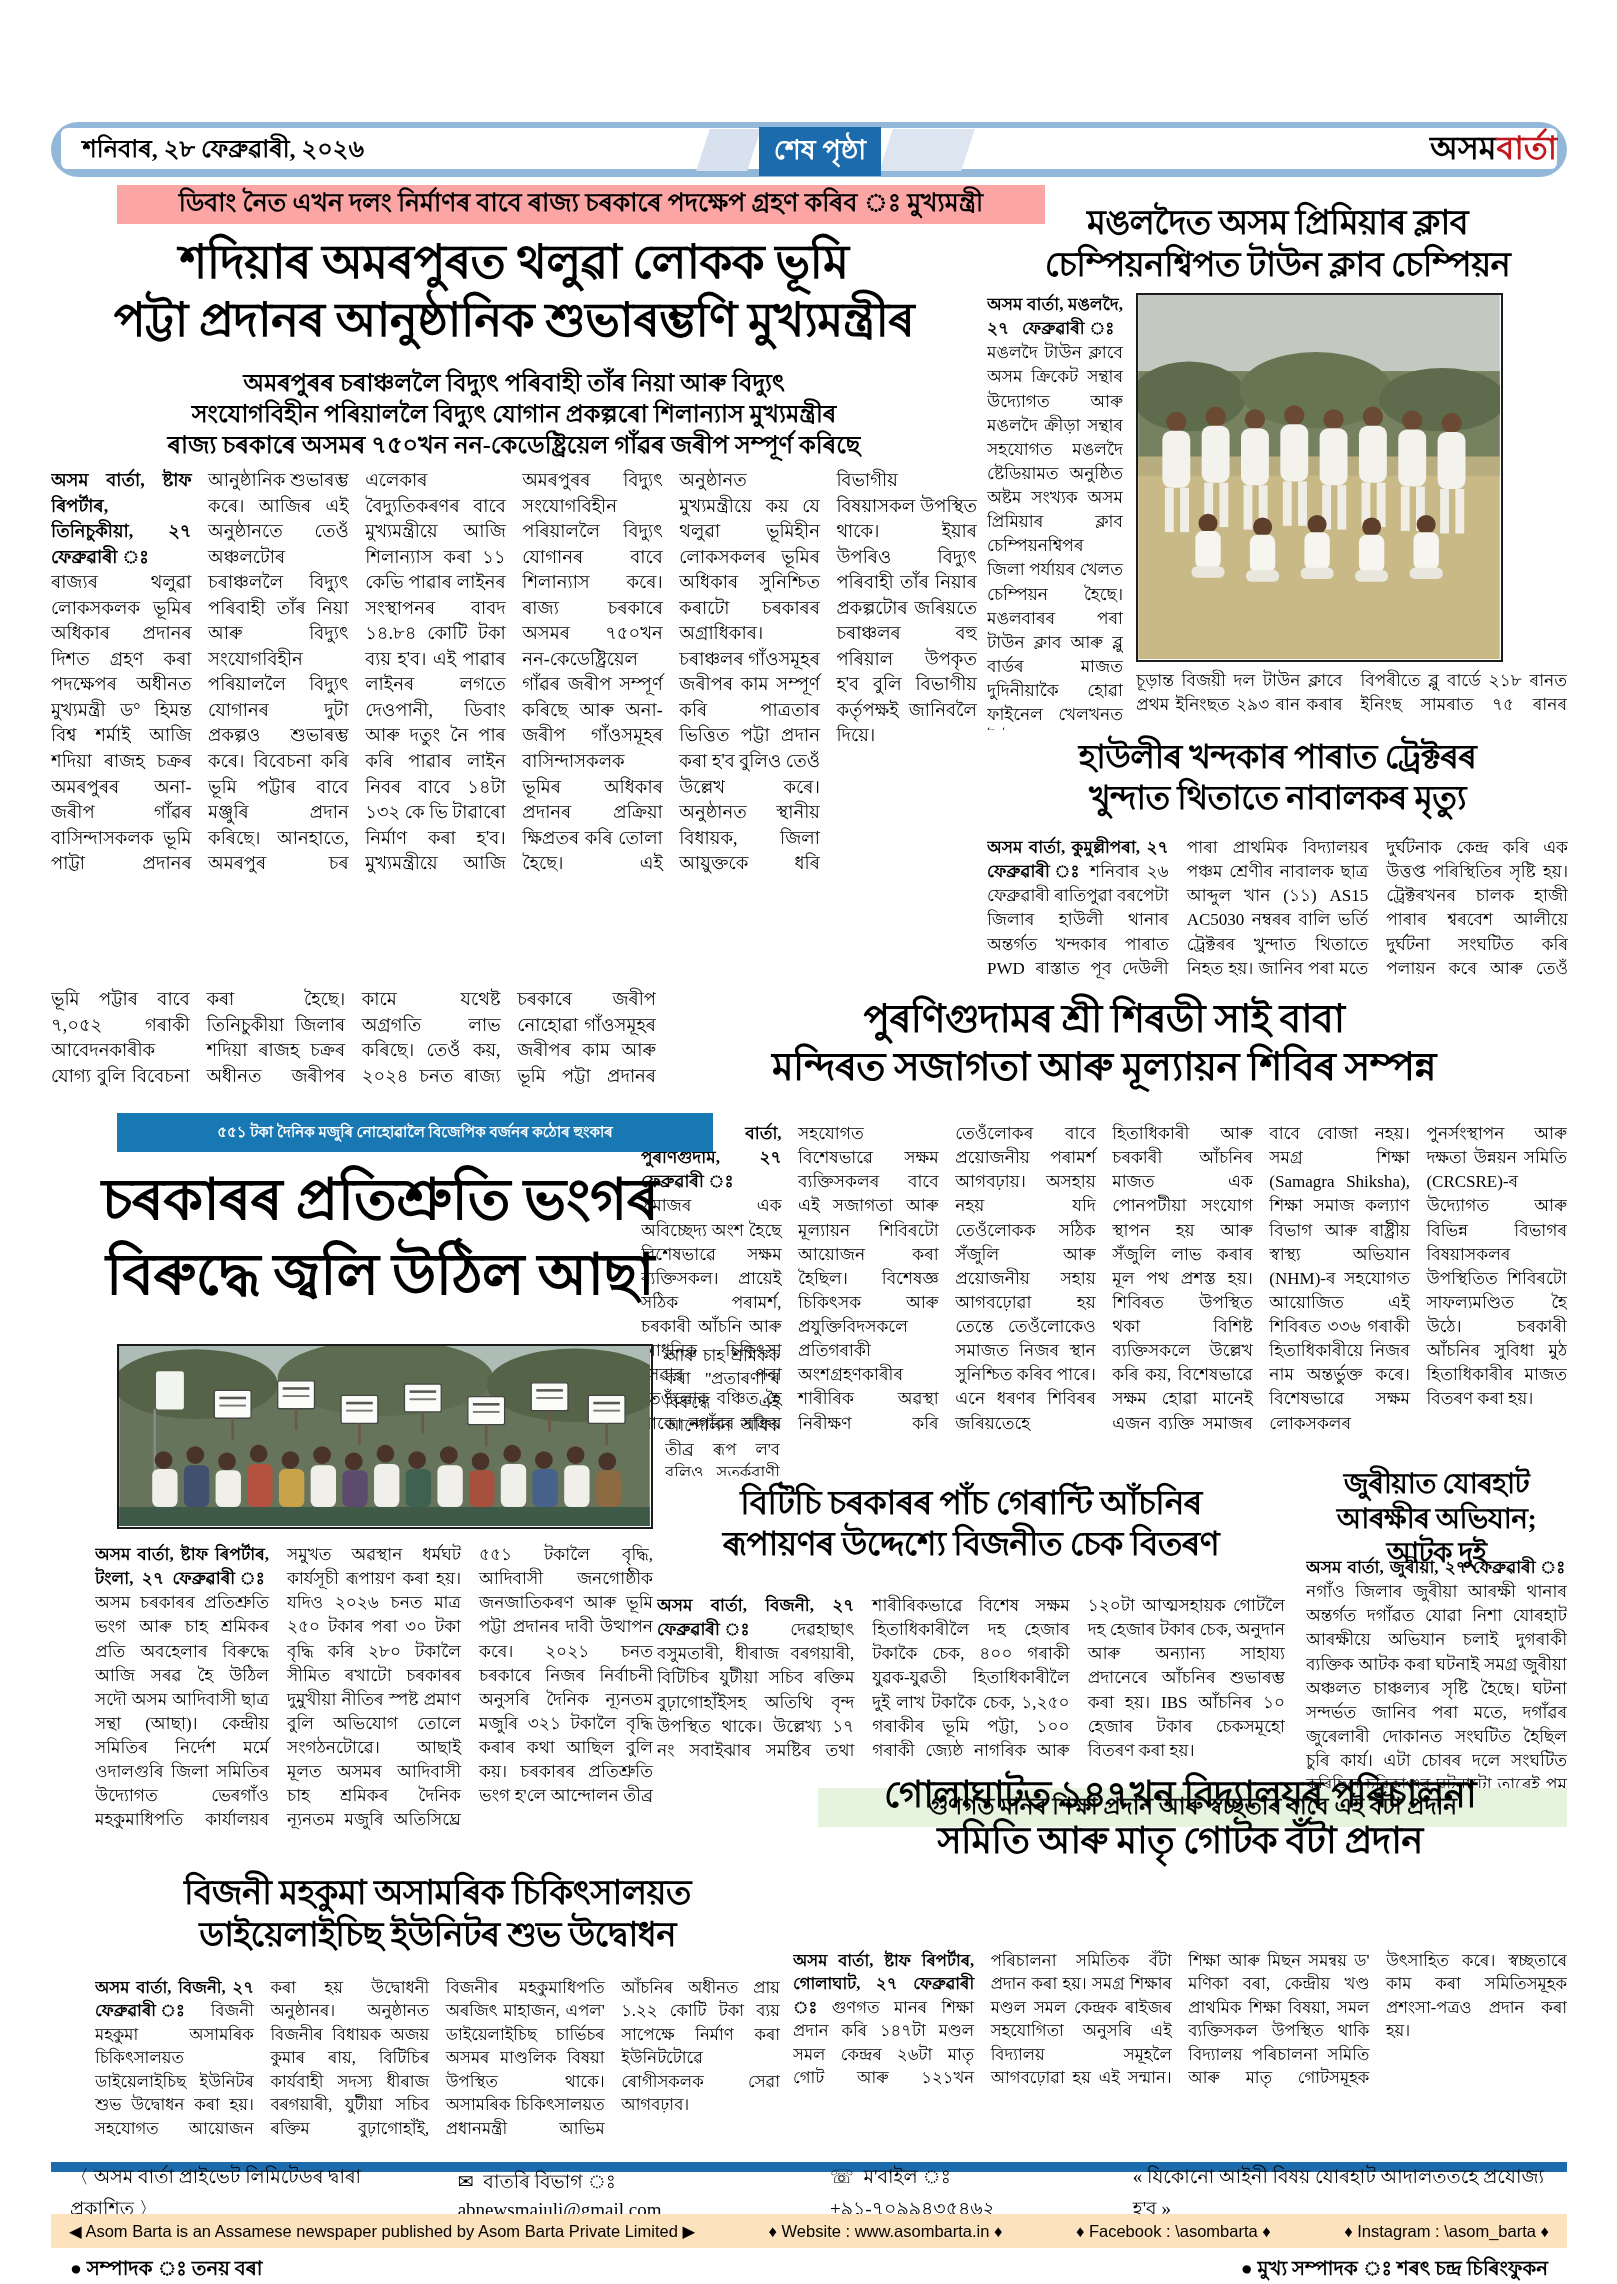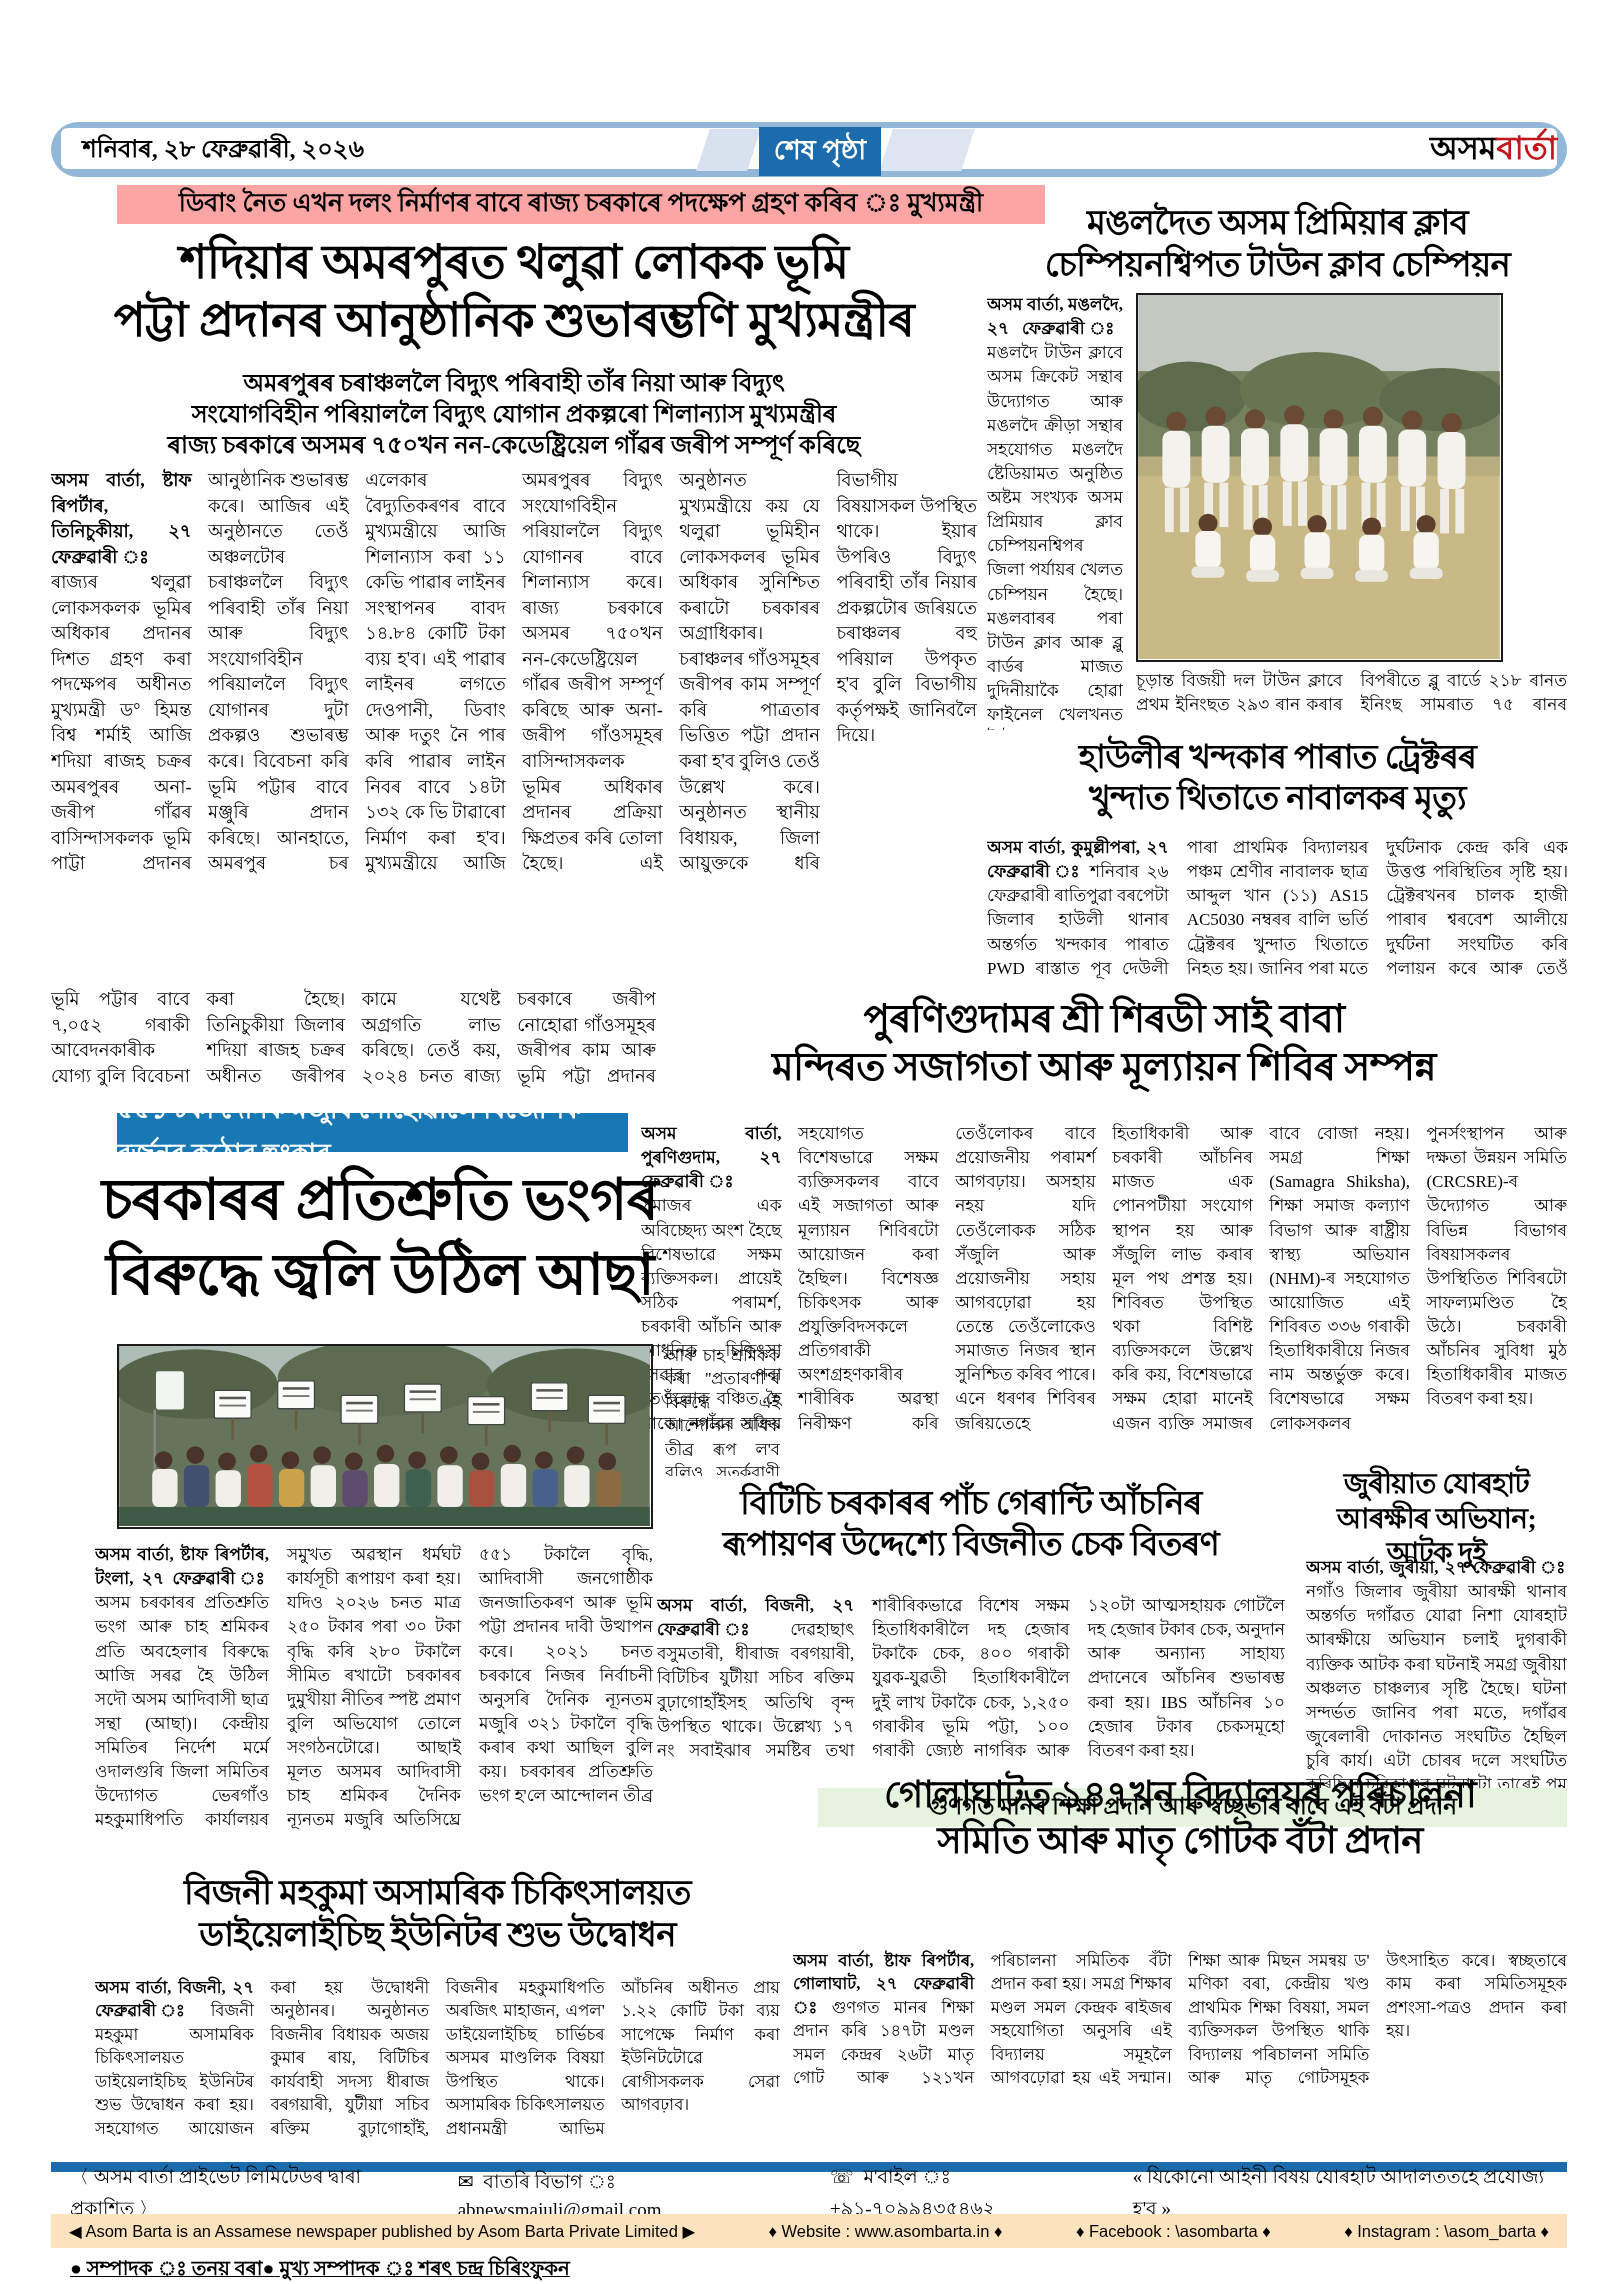--- a/index.html
+++ b/index.html
@@ -17,21 +17,21 @@
   .tab{background:#1c6cad;color:#fff;display:flex;align-items:center;justify-content:center;
        font-weight:bold;z-index:3;}
   .wedge{background:#d8e1ee;transform:skewX(-18deg);z-index:2;}
   .masthead{font-weight:bold;display:flex;align-items:center;justify-content:flex-end;padding-right:16.5px;}
   .masthead .red{color:#c0161c;}
   .datebox{display:flex;align-items:center;padding-left:21.6px;font-weight:bold;}
   .footrule{background:#1c6cad;}
   .contactrow{display:flex;align-items:center;justify-content:space-between;font-weight:normal;gap:37px;}
   .peachbar{background:#fce2bd;display:flex;align-items:center;justify-content:space-between;
             font-family:"Liberation Sans","DejaVu Sans",sans-serif;padding:0 18px;box-sizing:border-box;}
-  .editors{display:flex;align-items:center;justify-content:flex-start;font-weight:bold;text-decoration:underline;}
+  .editors{display:flex;align-items:center;justify-content:space-between;font-weight:bold;}
   .icon{display:inline-block;margin-right:5px;}
 </style>
 </head>
 <body>
 
 <div class="abs topbar" style="left:51px;top:122px;width:1516px;height:55px;">
   <div class="topbar-inner"></div>
 </div>
 <div class="abs wedge" style="left:703px;top:129px;width:51px;height:42px;"></div>
 <div class="abs wedge" style="left:886px;top:129px;width:82px;height:42px;background:#dde6f0;"></div>
@@ -113,21 +113,21 @@
 </div>
 
 <div class="abs headline" style="left:641px;top:995px;width:926px;font-size:39px;">
   <div>পুৰণিগুদামৰ শ্ৰী শিৰডী সাই বাবা</div>
   <div>মন্দিৰত সজাগতা আৰু মূল্যায়ন শিবিৰ সম্পন্ন</div>
 </div>
 <div class="abs cols" style="left:641px;top:1122px;width:926px;height:338px;column-count:6;column-gap:16.5px;font-size:17px;">
   <b>অসম বাৰ্তা, পুৰণিগুদাম, ২৭ ফেব্ৰুৱাৰী ঃ </b><span>সমাজৰ এক অবিচ্ছেদ্য অংশ হৈছে বিশেষভাৱে সক্ষম ব্যক্তিসকল। প্ৰায়েই সঠিক পৰামৰ্শ, চৰকাৰী আঁচনি আৰু আধুনিক চিকিৎসা সেৱাৰ পৰা তেওঁলোক বঞ্চিত হৈ থাকে। নগাঁৱৰ সক্ৰিয় সহযোগত বিশেষভাৱে সক্ষম ব্যক্তিসকলৰ বাবে এই সজাগতা আৰু মূল্যায়ন শিবিৰটো আয়োজন কৰা হৈছিল। বিশেষজ্ঞ চিকিৎসক আৰু প্ৰযুক্তিবিদসকলে প্ৰতিগৰাকী অংশগ্ৰহণকাৰীৰ শাৰীৰিক অৱস্থা নিৰীক্ষণ কৰি তেওঁলোকৰ বাবে প্ৰয়োজনীয় পৰামৰ্শ আগবঢ়ায়। অসহায় নহয় যদি তেওঁলোকক সঠিক সঁজুলি আৰু প্ৰয়োজনীয় সহায় আগবঢ়োৱা হয় তেন্তে তেওঁলোকেও সমাজত নিজৰ স্থান সুনিশ্চিত কৰিব পাৰে। এনে ধৰণৰ শিবিৰৰ জৰিয়তেহে হিতাধিকাৰী আৰু চৰকাৰী আঁচনিৰ মাজত এক পোনপটীয়া সংযোগ স্থাপন হয় আৰু সঁজুলি লাভ কৰাৰ মূল পথ প্ৰশস্ত হয়। শিবিৰত উপস্থিত থকা বিশিষ্ট ব্যক্তিসকলে উল্লেখ কৰি কয়, বিশেষভাৱে সক্ষম হোৱা মানেই এজন ব্যক্তি সমাজৰ বাবে বোজা নহয়। সমগ্ৰ শিক্ষা (Samagra Shiksha), শিক্ষা সমাজ কল্যাণ বিভাগ আৰু ৰাষ্ট্ৰীয় স্বাস্থ্য অভিযান (NHM)-ৰ সহযোগত আয়োজিত এই শিবিৰত ৩৩৬ গৰাকী হিতাধিকাৰীয়ে নিজৰ নাম অন্তৰ্ভুক্ত কৰে। বিশেষভাৱে সক্ষম লোকসকলৰ পুনৰ্সংস্থাপন আৰু দক্ষতা উন্নয়ন সমিতি (CRCSRE)-ৰ উদ্যোগত আৰু বিভিন্ন বিভাগৰ বিষয়াসকলৰ উপস্থিতিত শিবিৰটো সাফল্যমণ্ডিত হৈ উঠে। চৰকাৰী আঁচনিৰ সুবিধা মুঠ হিতাধিকাৰীৰ মাজত বিতৰণ কৰা হয়।</span>
 </div>
 
-<div class="abs kicker" style="left:117px;top:1113px;width:511px;height:39px;background:#1878b4;color:#fff;font-size:26px;">৫৫১ টকা দৈনিক মজুৰি নোহোৱালৈ বিজেপিক বৰ্জনৰ কঠোৰ হুংকাৰ</div>
+<div class="abs kicker" style="left:117px;top:1113px;width:596px;height:39px;background:#1878b4;color:#fff;font-size:15px;">৫৫১ টকা দৈনিক মজুৰি নোহোৱালৈ বিজেপিক বৰ্জনৰ কঠোৰ হুংকাৰ</div>
 <div class="abs headline" style="left:63px;top:1162px;width:634px;font-size:57px;line-height:1.32;">
   <div>চৰকাৰৰ প্ৰতিশ্ৰুতি ভংগৰ</div>
   <div>বিৰুদ্ধে জ্বলি উঠিল আছা</div>
 </div>
 <div class="abs photo" style="left:117px;top:1344px;width:536px;height:185px;">
   <svg width="531" height="180" viewBox="0 0 837 284">
     <rect x="0" y="0" width="837" height="284" fill="#67745c"></rect>
     <rect x="0" y="0" width="837" height="60" fill="#aebcb6"></rect>
     <ellipse cx="120" cy="60" rx="130" ry="55" fill="#556349"></ellipse>
     <ellipse cx="420" cy="50" rx="170" ry="60" fill="#5d6b50"></ellipse>

